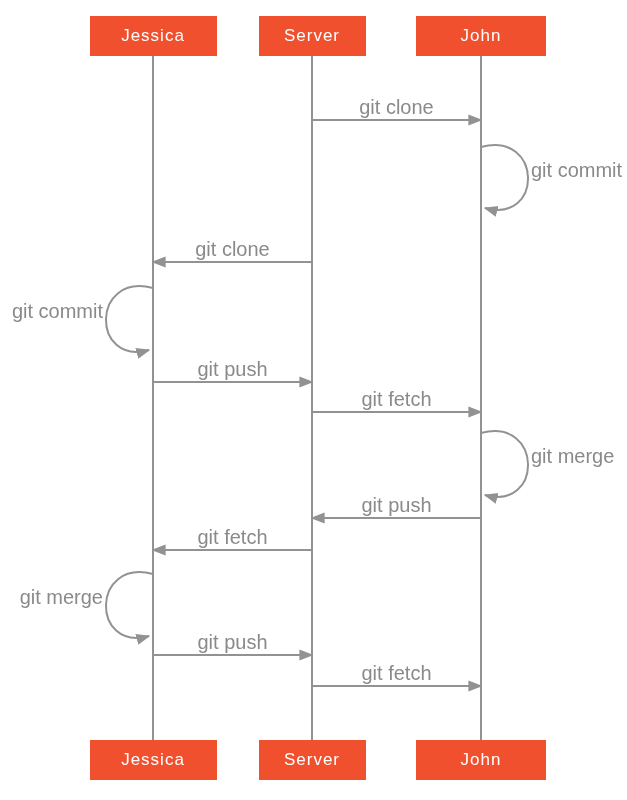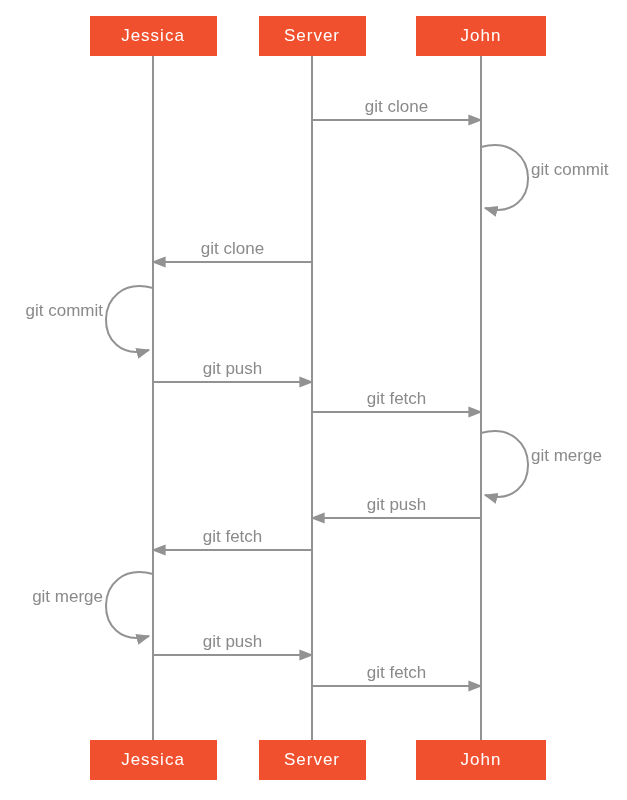--- a/index.html
+++ b/index.html
@@ -32,21 +32,21 @@
     color: var(--actor-text, #ffffff);
     display: flex;
     align-items: center;
     justify-content: center;
     font-size: 17px;
     letter-spacing: 1px;
   }
   .msg-label {
     position: absolute;
     color: var(--label, #8a8a8a);
-    font-size: 17px;
+    font-size: 20px;
     line-height: 18px;
     white-space: nowrap;
   }
 </style>
 </head>
 <body>
 
 <div class="canvas">
   <svg id="diagram-svg" width="627" height="800">
     <defs>

